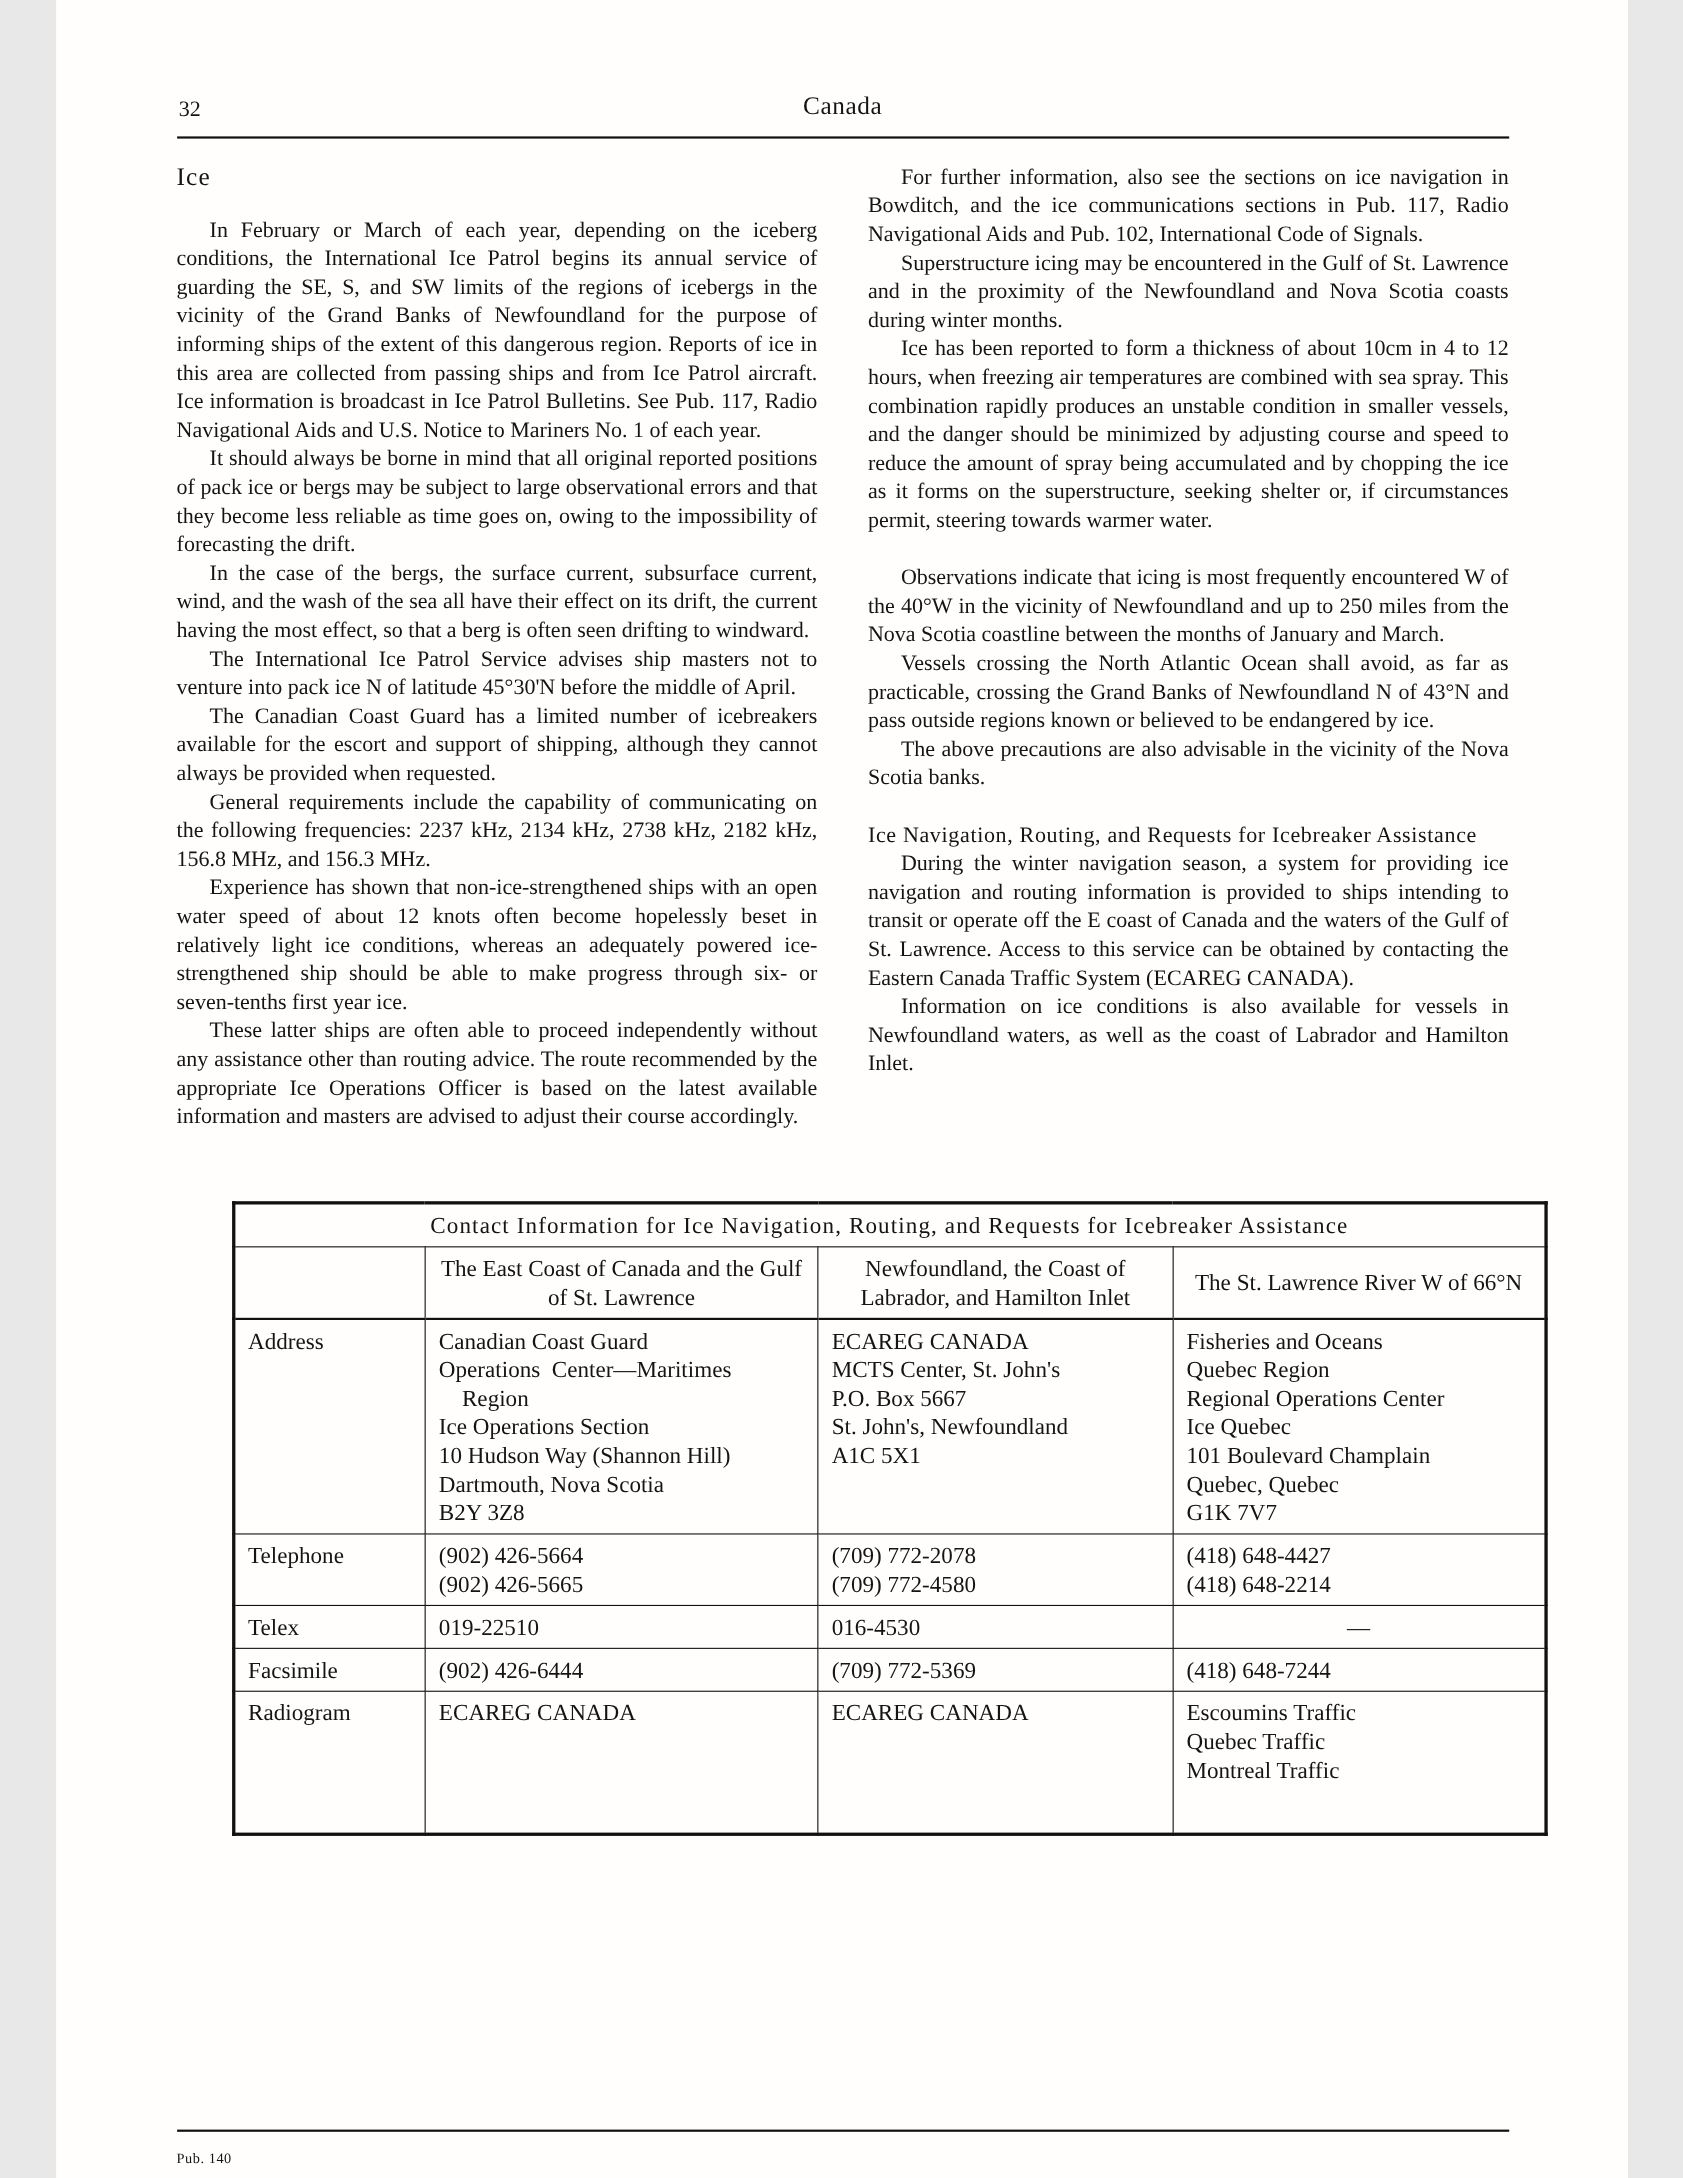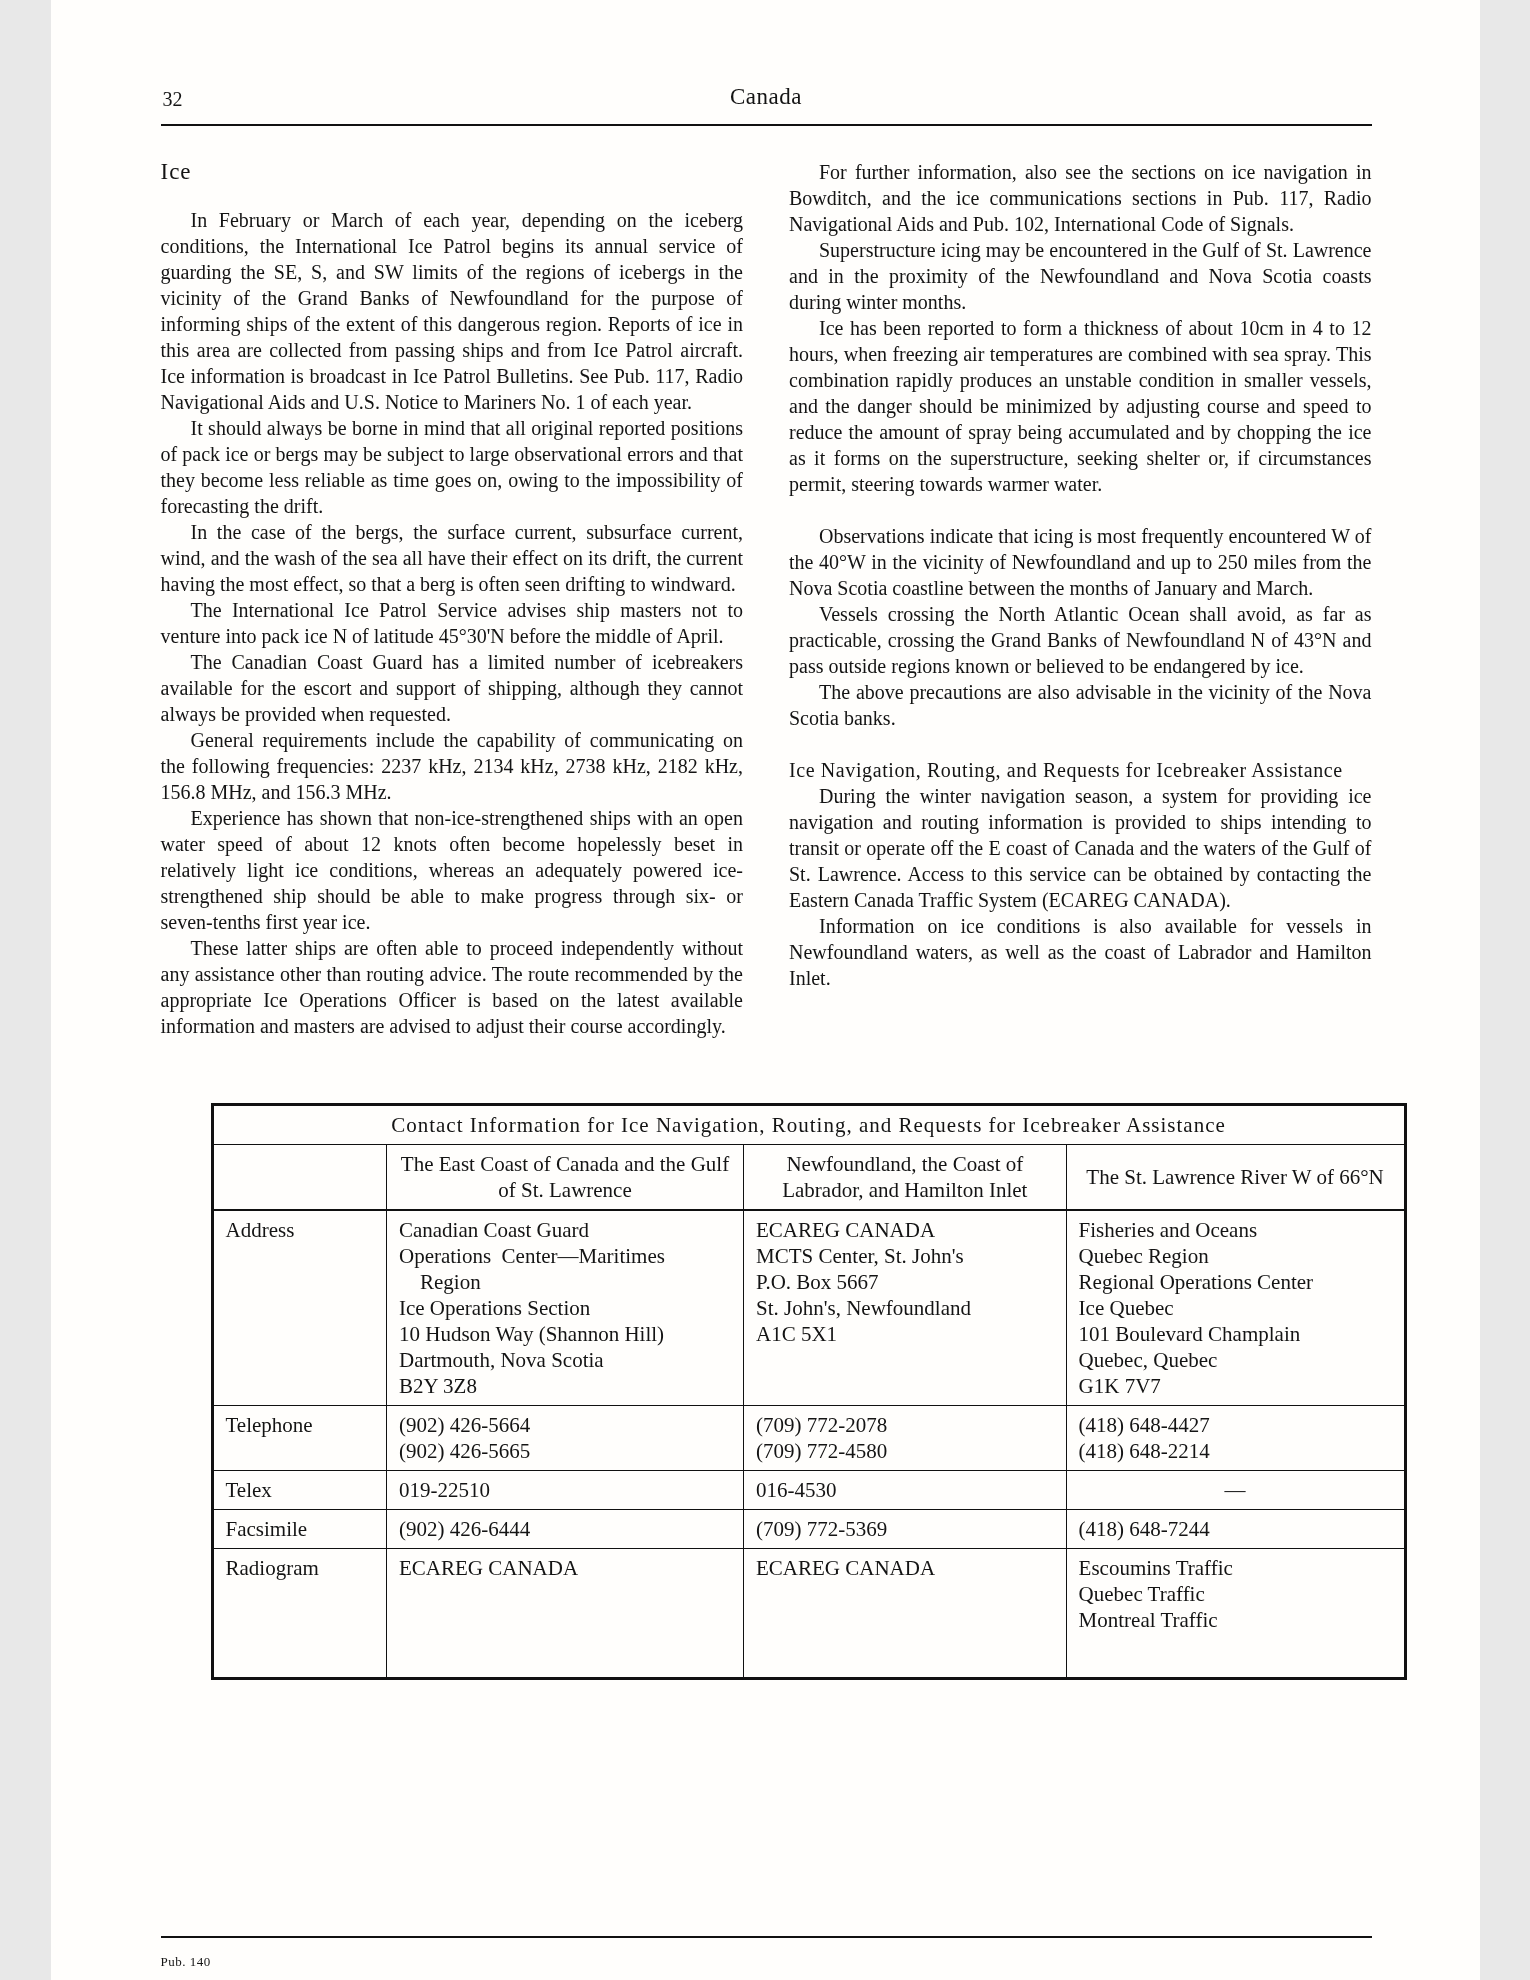--- a/index.html
+++ b/index.html
@@ -17,21 +17,21 @@
   .content { position: absolute; top: 84px; left: 110px; right: 108px; }
 
   
   .running-head { position: relative; height: 34px; }
   .page-num { position: absolute; left: 2px; top: 4px; font-size: 20px; }
   .head-title { text-align: center; font-size: 23px; letter-spacing: 0.5px; padding-top: 0; }
   .head-rule { border: 0; border-top: 2.5px solid #111; margin: 6px 0 0 0; }
 
   
   .columns { display: flex; gap: 46px; margin-top: 22px; }
-  .col { flex: 1 1 0; font-size: 20px; line-height: 26px; text-align: justify; margin-top: 11px; }
+  .col { flex: 1 1 0; font-size: 20px; line-height: 26px; text-align: justify; }
   .section-heading {
     font-size: 23px; font-weight: 400; letter-spacing: 1px;
     margin: 0 0 22px 0; text-align: left;
   }
   .col p { margin: 0; text-indent: 30px; }
   .gap-before { margin-top: 26px !important; }
   .subheading {
     margin: 26px 0 0 0 !important; text-indent: 0 !important;
     letter-spacing: 0.6px; text-align: left;
   }

